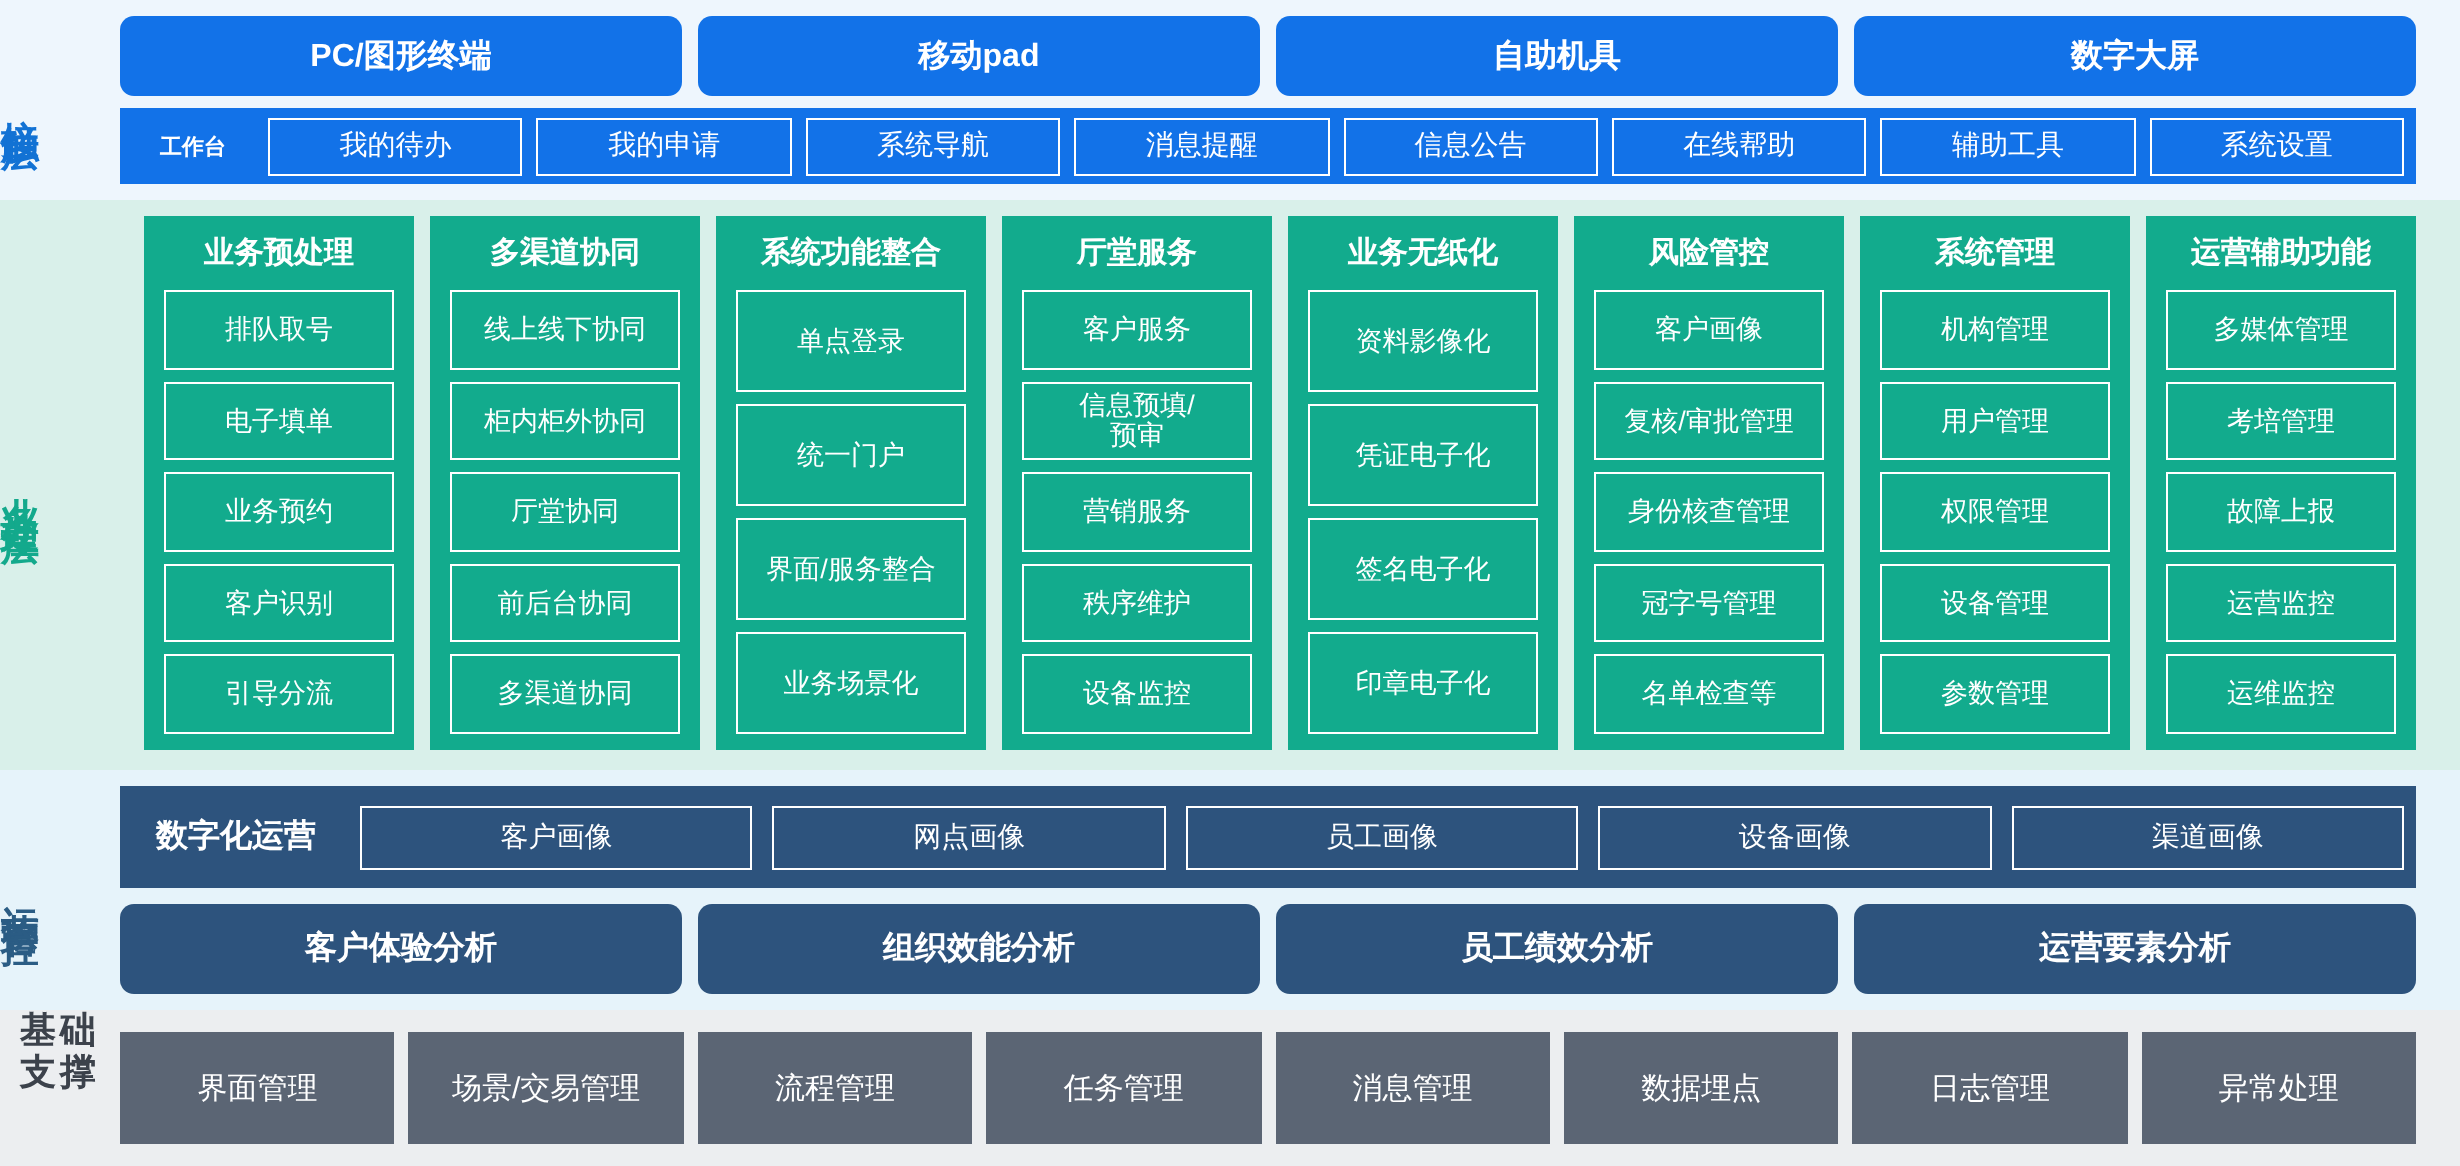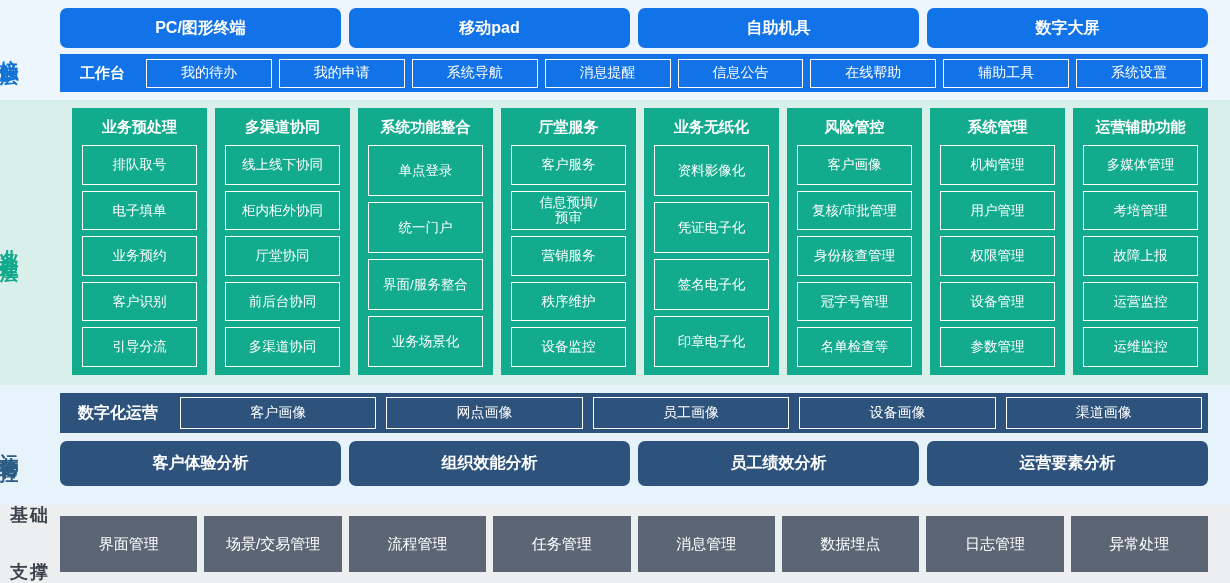--- a/index.html
+++ b/index.html
@@ -26,21 +26,21 @@
   .layer {
     display: flex;
     align-items: stretch;
     box-sizing: border-box;
   }
   .layer-label {
     width: 60px;
     flex: 0 0 60px;
     display: flex;
     align-items: center;
-    justify-content: space-between;
+    justify-content: flex-start;
     font-weight: bold;
     box-sizing: border-box;
   }
   .label-vert {
     writing-mode: vertical-rl;
     text-orientation: upright;
     letter-spacing: 4px;
     line-height: 1;
   }
   .layer-body {
@@ -83,21 +83,21 @@
   .workbench-row {
     height: 38px;
     background: #1272e8;
     display: flex;
     align-items: center;
     padding: 0 6px;
     gap: 7px;
   }
   .workbench-title {
     color: #ffffff;
-    font-size: 15px;
+    font-size: 11px;
     font-weight: bold;
     padding: 0 14px;
     white-space: nowrap;
     font-family: Liberation Mono, monospace;
   }
   .wb-item {
     flex: 1 1 0;
     height: 27px;
     border: 1px solid #ffffff;
     color: #ffffff;
@@ -167,21 +167,21 @@
   .layer-ops .layer-label {
     color: #2b5c84;
     font-size: 19px;
     background: #e6f3fa;
   }
   .ops-body {
     padding: 8px 22px 8px 0;
     gap: 8px;
   }
   .ops-portrait-row {
-    height: 40px;
+    height: 52px;
     background: #2d537d;
     display: flex;
     align-items: center;
     padding: 0 6px;
     gap: 10px;
   }
   .ops-title {
     color: #ffffff;
     font-size: 16px;
     font-weight: bold;

